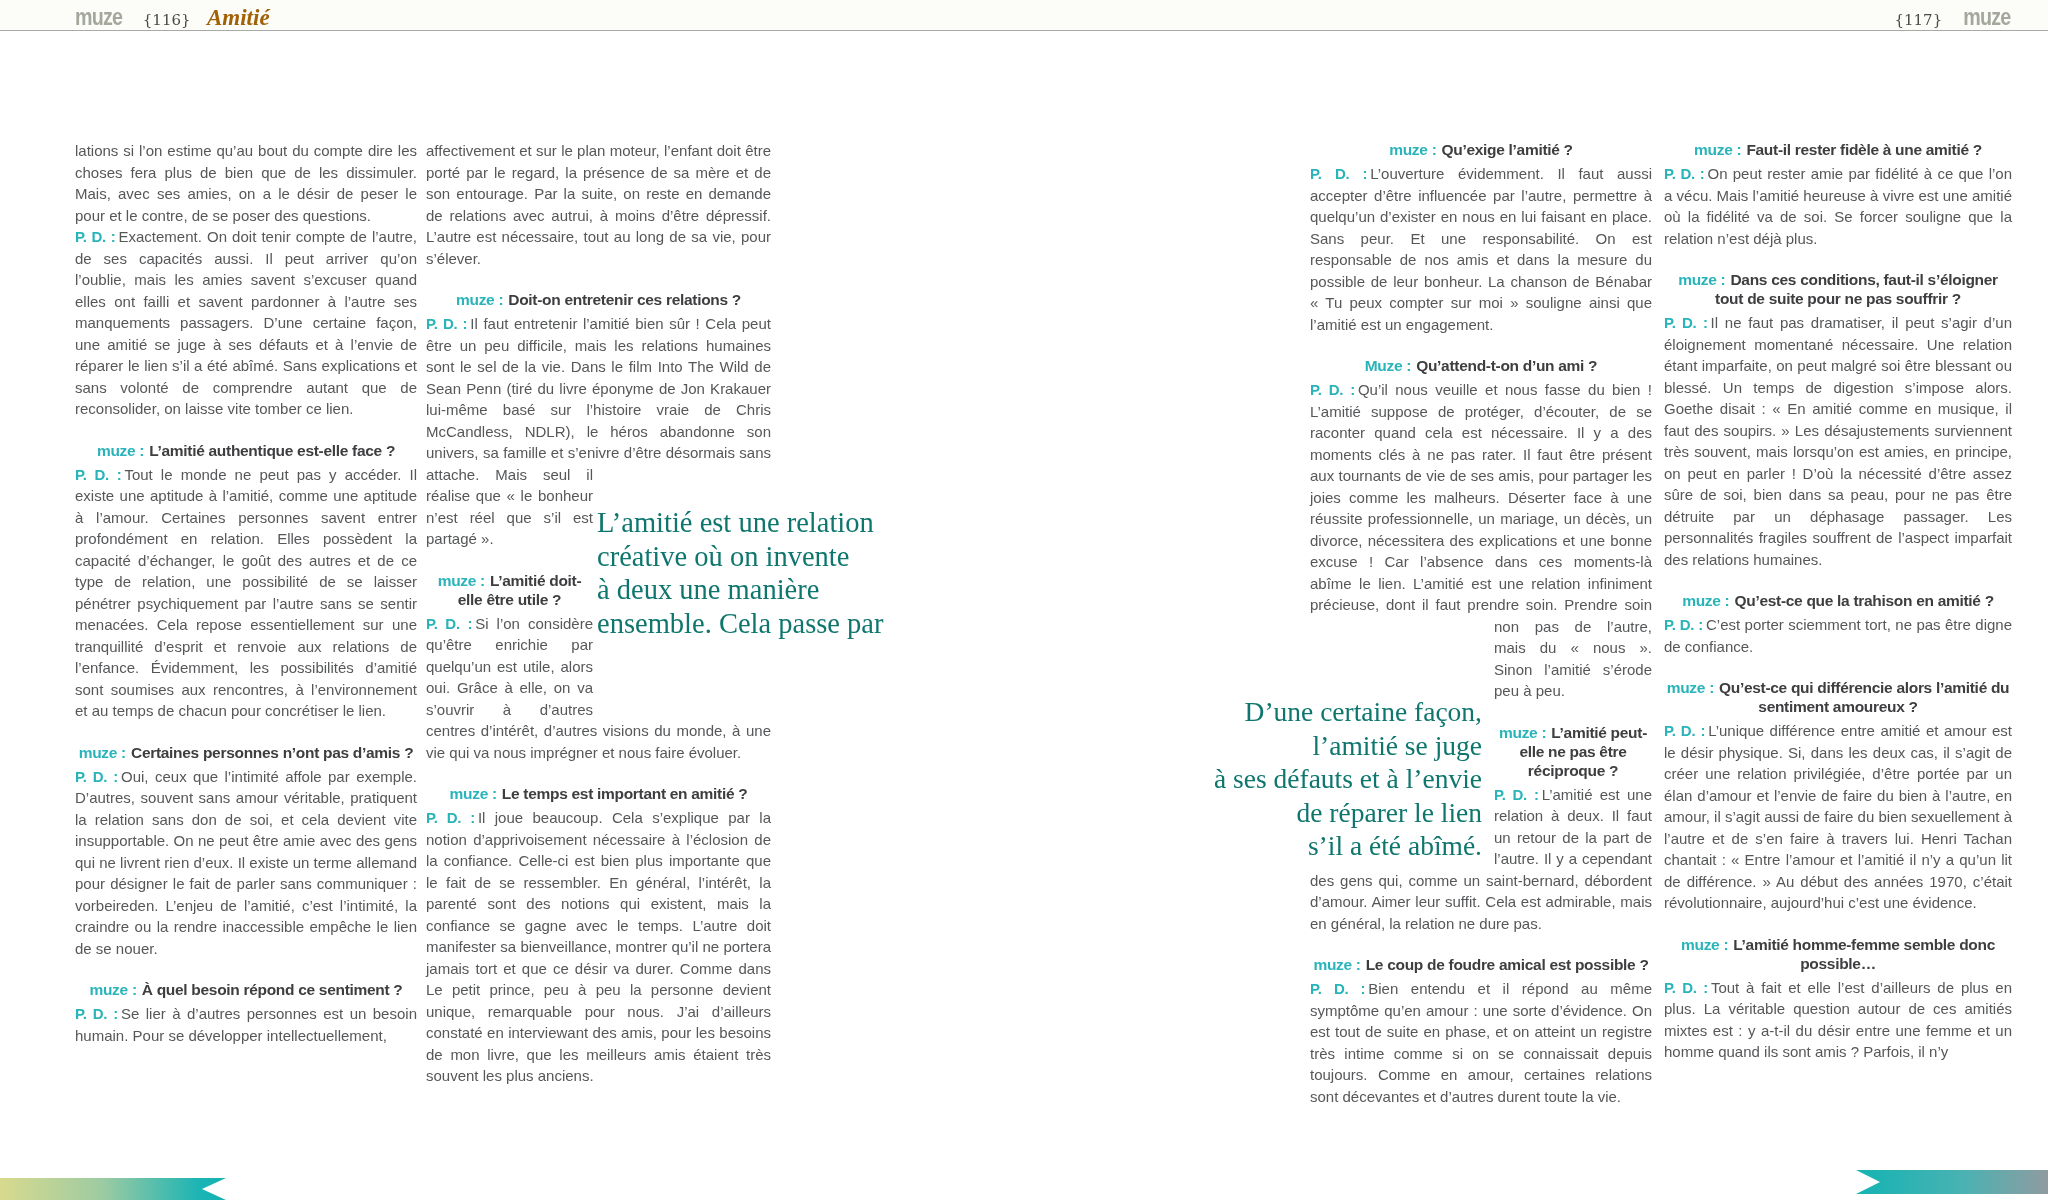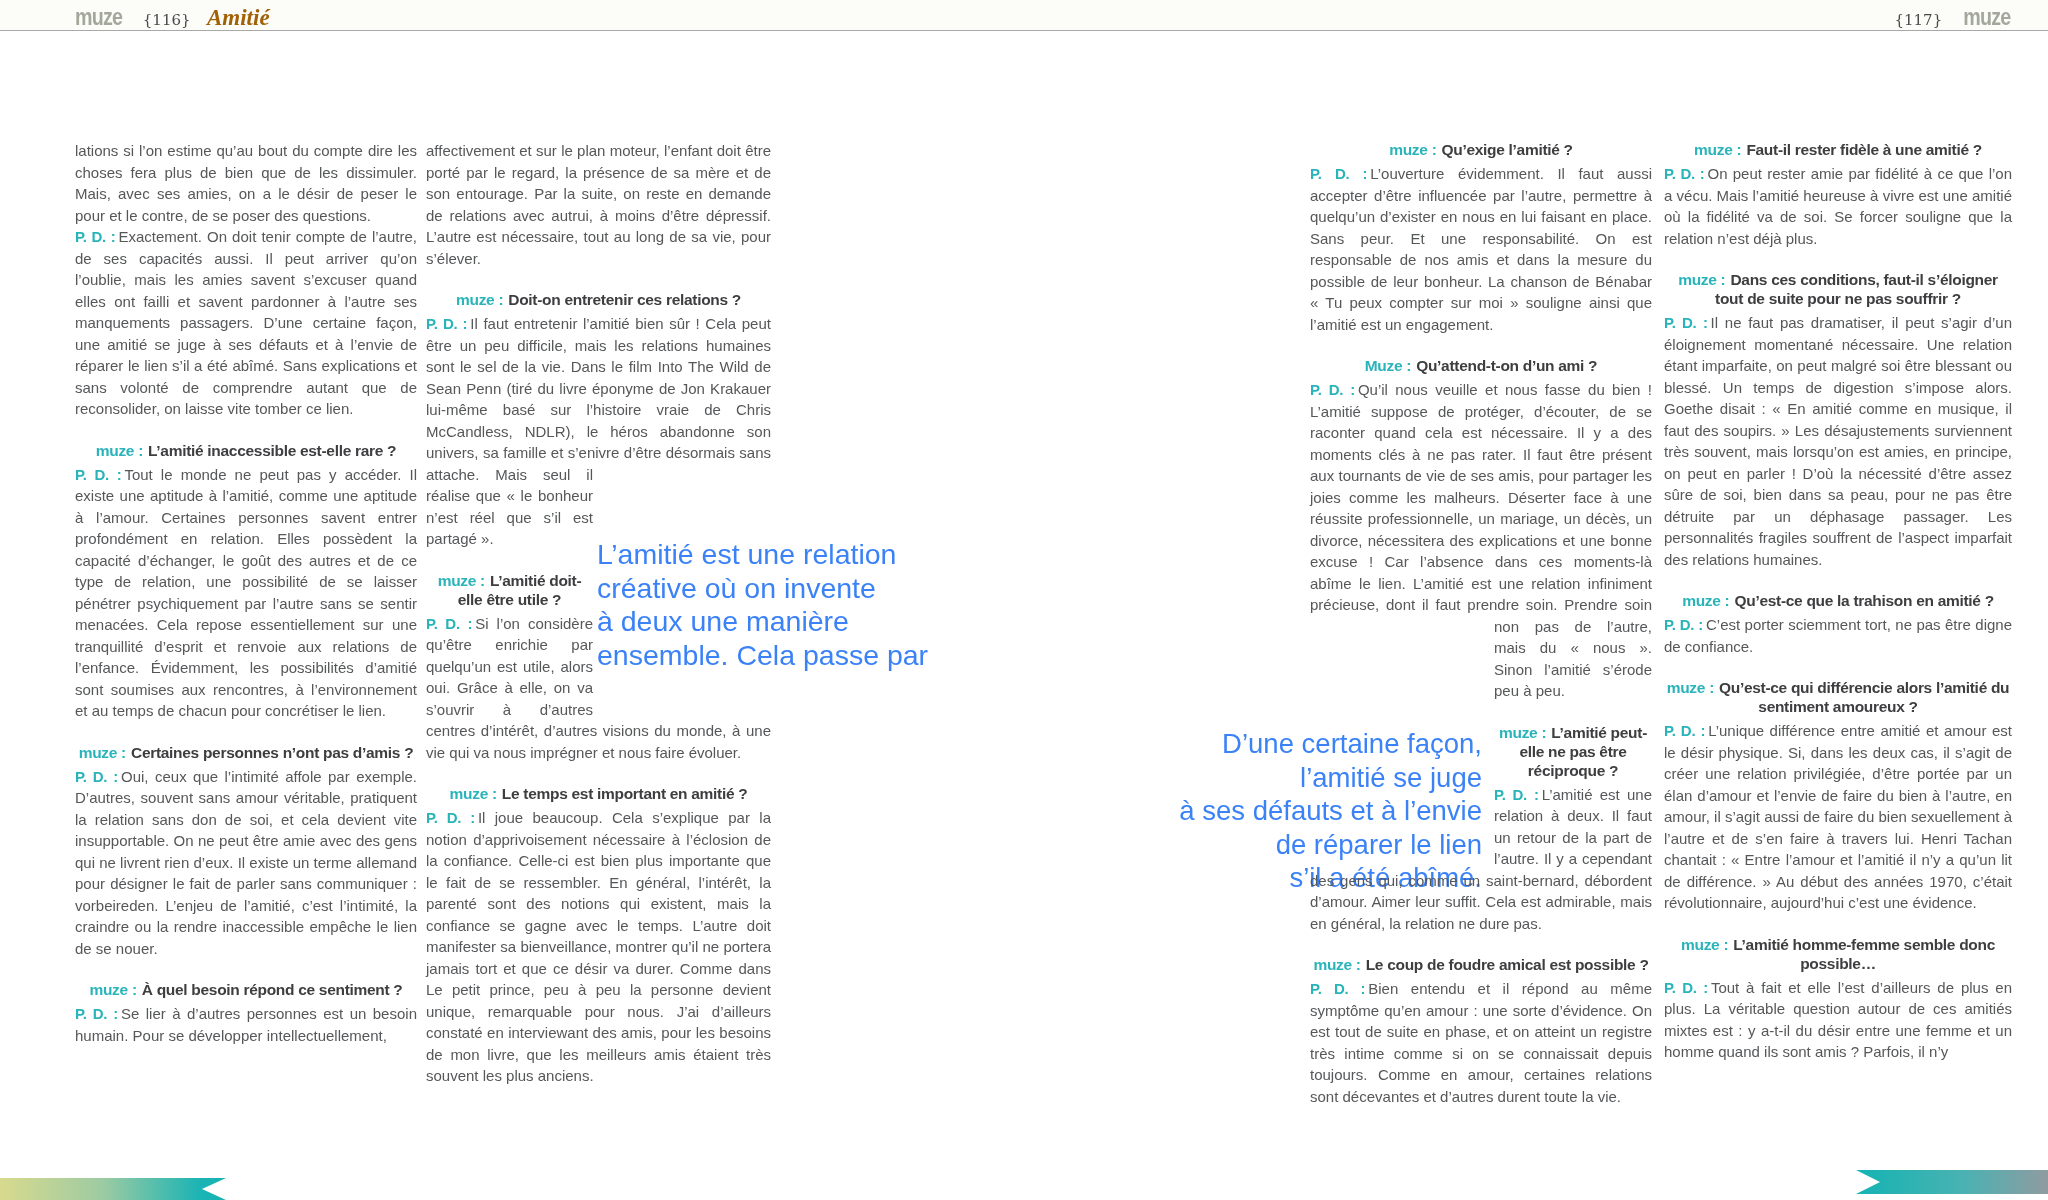--- a/index.html
+++ b/index.html
@@ -41,21 +41,21 @@
   }
   p.q.qf { margin-top:0; }
   .ql { color:#29b4ba; padding-right:5px; }
   p.a { margin:0; }
   .al { color:#29b4ba; font-weight:700; letter-spacing:-0.3px; padding-right:3px; }
   
   .sp-r { float:right; width:178px; height:238px; }
   .sp-l { float:left;  width:184px; height:250px; }
   
   .pq {
-    position:absolute; font-family:Liberation Sans, sans-serif; color:#3b82f6;margin-top:32px;
+    position:absolute; font-family:Liberation Serif, serif; color:#0f766e;
   }
   .pq-center { left:597px;  top:506px; width:400px; font-size:28.5px; line-height:33.5px; text-align:left; }
   .pq-right  { left:1098px; top:695px; width:384px; font-size:27.5px; line-height:33.5px; text-align:right; }
   
   .ribbon-left {
     position:absolute; left:0; bottom:0; width:226px; height:22px;
     background:linear-gradient(90deg,#d8da8e 0%, #9ecba2 45%, #1cb4b4 88%, #14b3b3 100%);
     clip-path:polygon(0 0, 100% 0, calc(100% - 24px) 50%, 100% 100%, 0 100%);
   }
   .ribbon-right {
@@ -77,21 +77,21 @@
     <span class="pagenum">{117}</span>
     <span class="brand">muze</span>
   </div>
 </div>
 
 <div class="col col-l1">
   <p class="cont">lations si l’on estime qu’au bout du compte dire les choses fera plus de bien que de les dissimuler. Mais, avec ses amies, on a le désir de peser le pour et le contre, de se poser des questions.</p>
 
   <p class="a"><span class="al">P. D. :</span><span>Exactement. On doit tenir compte de l’autre, de ses capacités aussi. Il peut arriver qu’on l’oublie, mais les amies savent s’excuser quand elles ont failli et savent pardonner à l’autre ses manquements passagers. D’une certaine façon, une amitié se juge à ses défauts et à l’envie de réparer le lien s’il a été abîmé. Sans explications et sans volonté de comprendre autant que de reconsolider, on laisse vite tomber ce lien.</span></p>
 
-  <p class="q"><span class="ql">muze :</span><span>L’amitié inaccessible est-elle rare ?</span></p>
+  <p class="q"><span class="ql">muze :</span><span>L’amitié authentique est-elle face ?</span></p>
   <p class="a"><span class="al">P. D. :</span><span>Tout le monde ne peut pas y accéder. Il existe une aptitude à l’amitié, comme une aptitude à l’amour. Certaines personnes savent entrer profondément en relation. Elles possèdent la capacité d’échanger, le goût des autres et de ce type de relation, une possibilité de se laisser pénétrer psychiquement par l’autre sans se sentir menacées. Cela repose essentiellement sur une tranquillité d’esprit et renvoie aux relations de l’enfance. Évidemment, les possibilités d’amitié sont soumises aux rencontres, à l’environnement et au temps de chacun pour concrétiser le lien.</span></p>
 
   <p class="q"><span class="ql">muze :</span><span>Certaines personnes n’ont pas d’amis ?</span></p>
   <p class="a"><span class="al">P. D. :</span><span>Oui, ceux que l’intimité affole par exemple. D’autres, souvent sans amour véritable, pratiquent la relation sans don de soi, et cela devient vite insupportable. On ne peut être amie avec des gens qui ne livrent rien d’eux. Il existe un terme allemand pour désigner le fait de parler sans communiquer : vorbeireden. L’enjeu de l’amitié, c’est l’intimité, la craindre ou la rendre inaccessible empêche le lien de se nouer.</span></p>
 
   <p class="q"><span class="ql">muze :</span><span>À quel besoin répond ce sentiment ?</span></p>
   <p class="a"><span class="al">P. D. :</span><span>Se lier à d’autres personnes est un besoin humain. Pour se développer intellectuellement,</span></p>
 </div>
 
 <div class="col col-l2">

